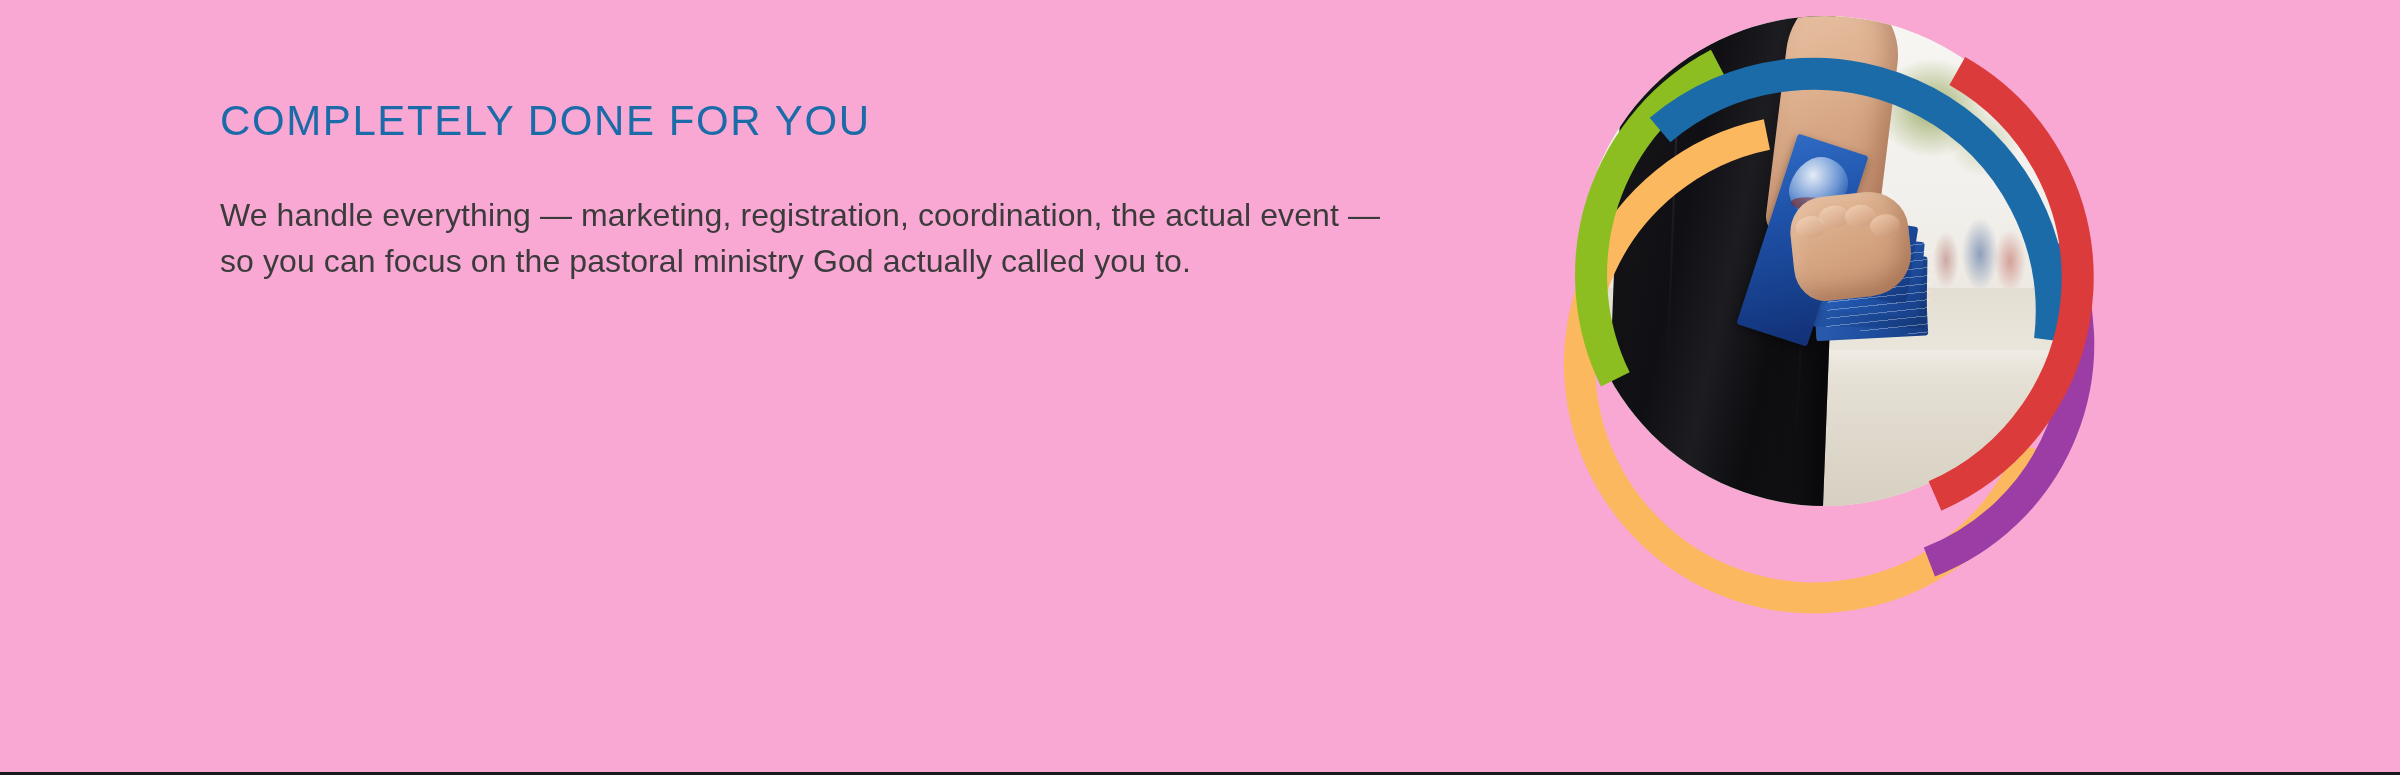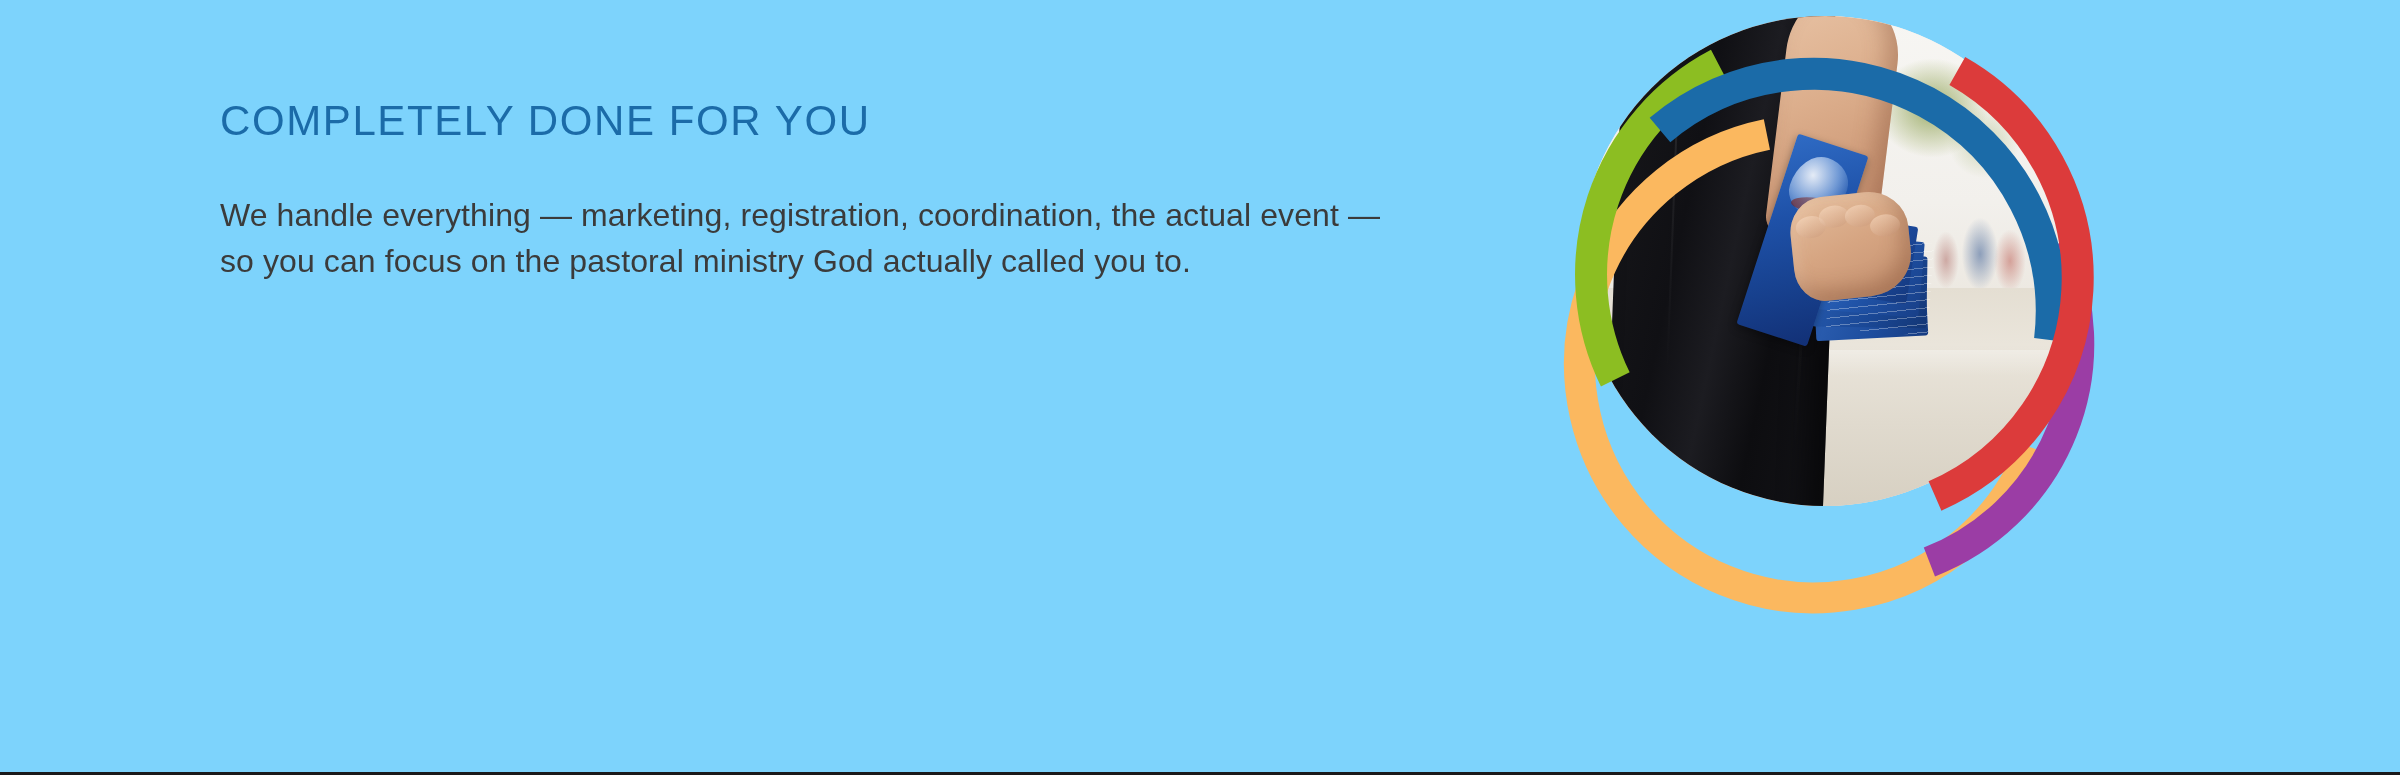--- a/index.html
+++ b/index.html
@@ -258,21 +258,21 @@
        rgba(20,48,110,0) 8px);
     opacity: 0.75;
   }
 
   
   .ring-svg { position: absolute; inset: 0; }
 </style>
 </head>
 <body>
 
-<div class="section" style="background: #7dd3fc; border-bottom-color: rgb(26, 26, 26);">
+<div class="section" style="background: #f9a8d4; border-bottom-color: rgb(26, 26, 26);">
 
   <div class="content-column">
 
     <h2 class="heading" style="color: rgb(27, 107, 168);">COMPLETELY DONE FOR YOU</h2>
 
     <div class="body-copy">
       <p class="paragraph" style="color: rgb(59, 59, 59);">We handle everything — marketing, registration, coordination, the actual event — so you can focus on the pastoral ministry God actually called you to.</p>
     </div>
 
   </div>

